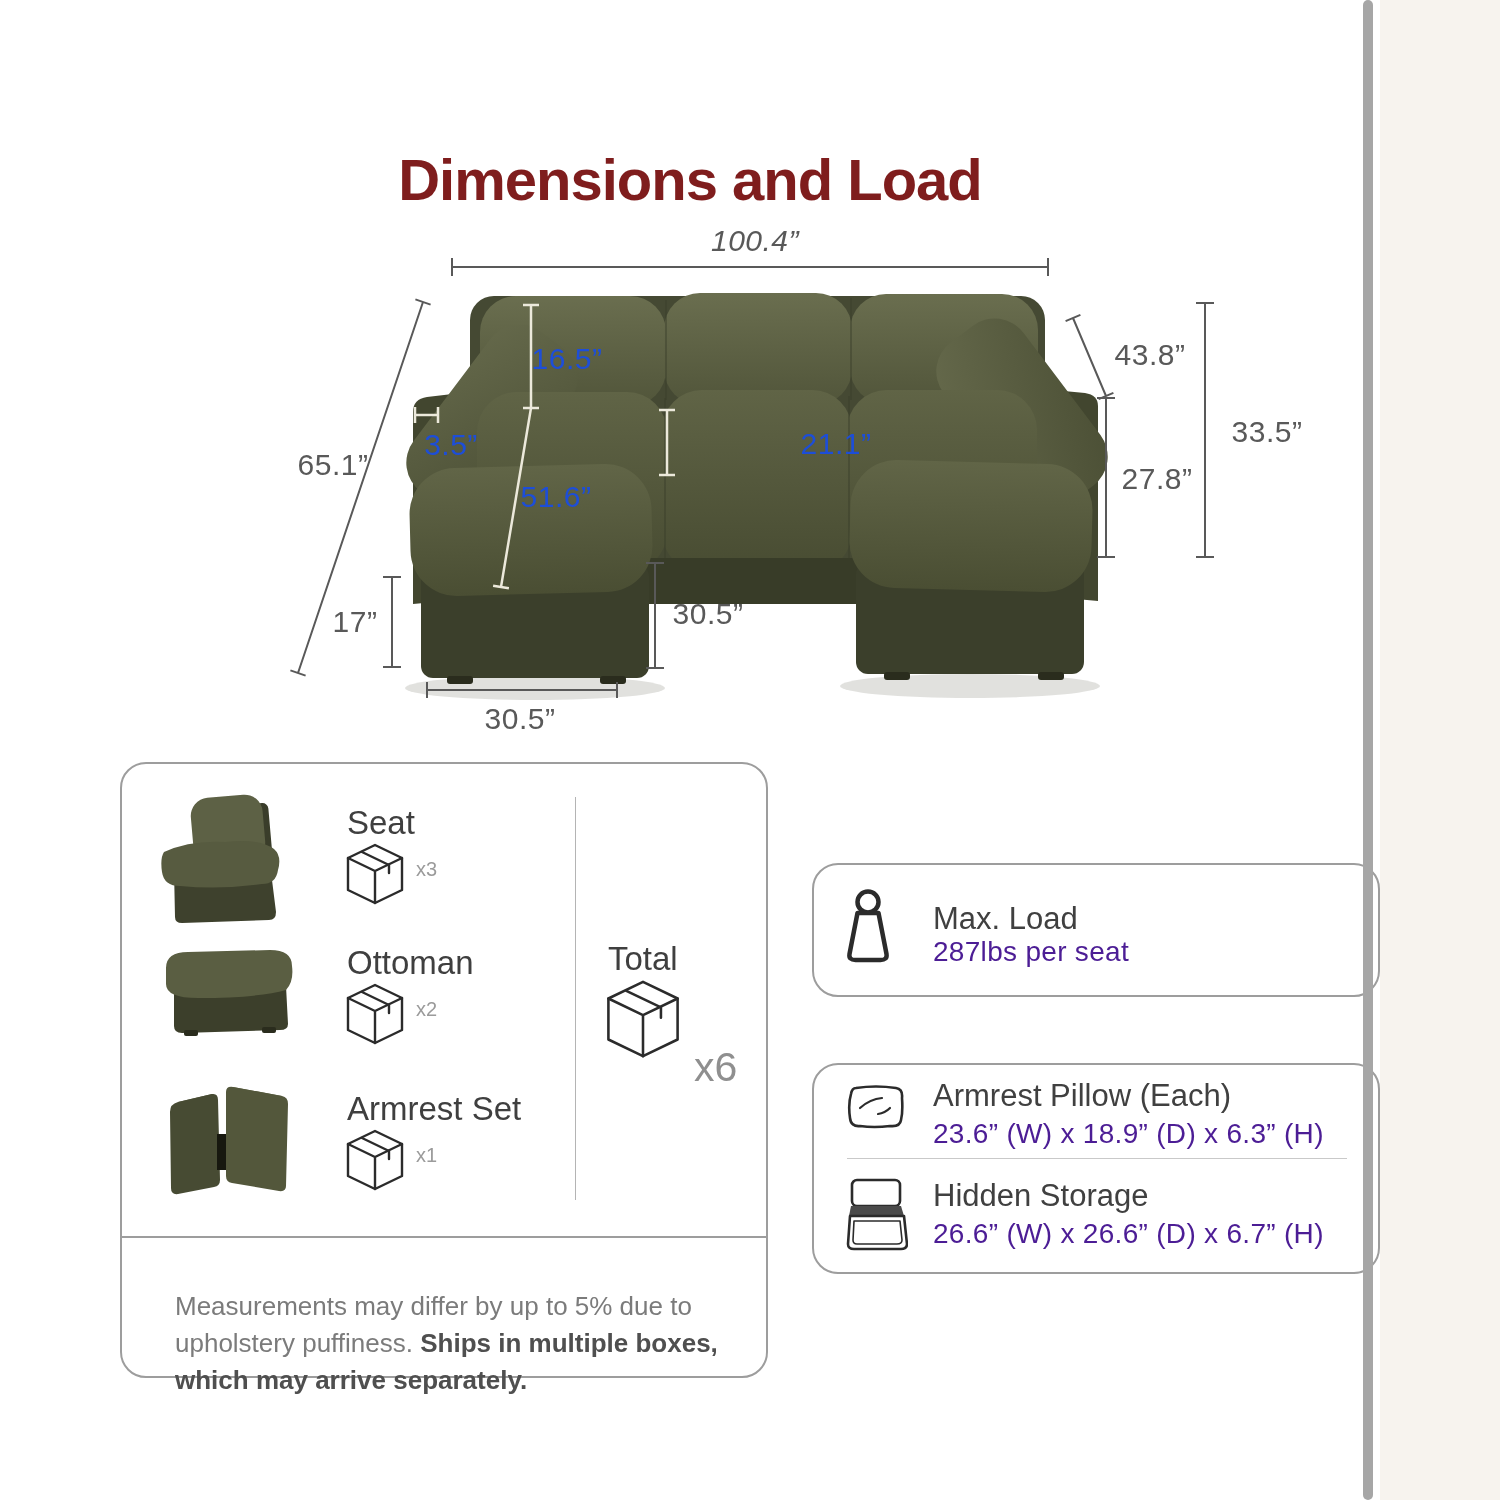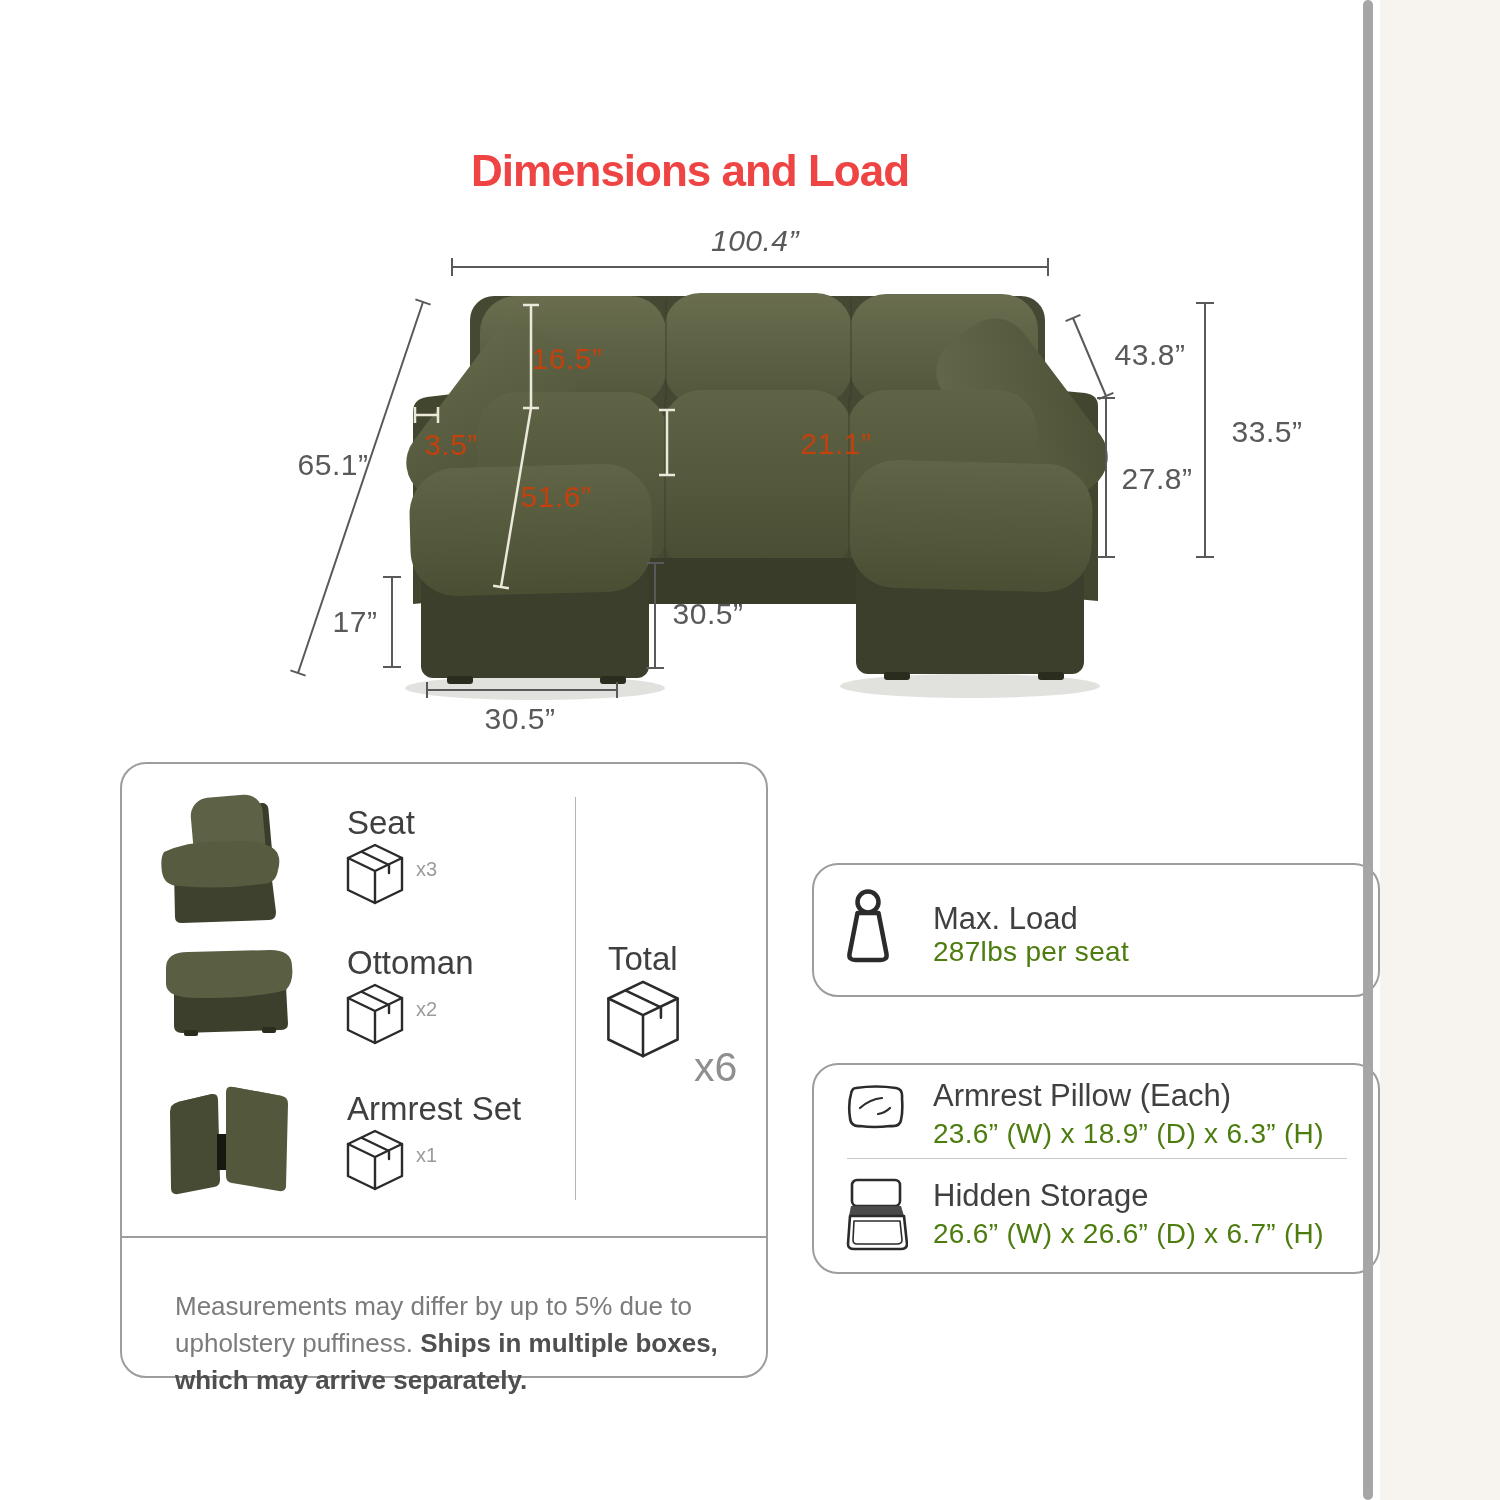--- a/index.html
+++ b/index.html
@@ -1,39 +1,39 @@
 <!DOCTYPE html>
 <html><head>
 <meta charset="utf-8">
 <style>
   html,body{margin:0;padding:0;background:#fff;}
   .canvas{position:relative;width:1500px;height:1500px;background:#ffffff;
           font-family:"Liberation Sans",sans-serif;overflow:hidden;}
 
   
   .page-title{position:absolute;left:0;top:146px;width:1380px;text-align:center;
-              font-size:44px;font-weight:bold;color:#ef4444;letter-spacing:-1px;}
+              font-size:58px;font-weight:bold;color:#7f1d1d;letter-spacing:-1px;}
 
   
   .dim{position:absolute;font-size:30px;color:#595959;text-align:center;letter-spacing:.5px;}
-  .dim.light{color:#c2410c;}
+  .dim.light{color:#1d4ed8;}
 
   
   .panel{position:absolute;border:2px solid #9d9d9d;border-radius:26px;background:#fff;box-sizing:border-box;}
   .panel-divider-h{position:absolute;left:0;right:0;height:0;border-top:2px solid #9d9d9d;}
   .thin-divider-h{position:absolute;height:0;border-top:1.5px solid #c9c9c9;}
   .divider-v{position:absolute;width:0;border-left:1.5px solid #b4b4b4;}
 
   .module-label{position:absolute;font-size:33px;color:#3f3f3f;}
   .module-count{position:absolute;font-size:20px;color:#9b9b9b;}
   .total-label{position:absolute;font-size:33px;color:#3f3f3f;text-align:center;}
   .total-count{position:absolute;font-size:41px;color:#8f8f8f;}
 
   .info-title{position:absolute;font-size:31px;color:#404040;}
-  .info-value{position:absolute;font-size:28px;color:#4d7c0f;letter-spacing:.3px;}
+  .info-value{position:absolute;font-size:28px;color:#4c1d95;letter-spacing:.3px;}
 
   .disclaimer{position:absolute;left:175px;top:1262px;width:562px;
               font-size:26px;line-height:37px;color:#7b7b7b;}
   .disclaimer b{color:#4f4f4f;}
 
   .thumb,.icon{position:absolute;}
 
   
   .side-panel{position:absolute;top:0;right:0;width:120px;height:1500px;background:#f7f3ee;}
   .scrollbar{position:absolute;top:0;left:1363px;width:10px;height:1500px;

